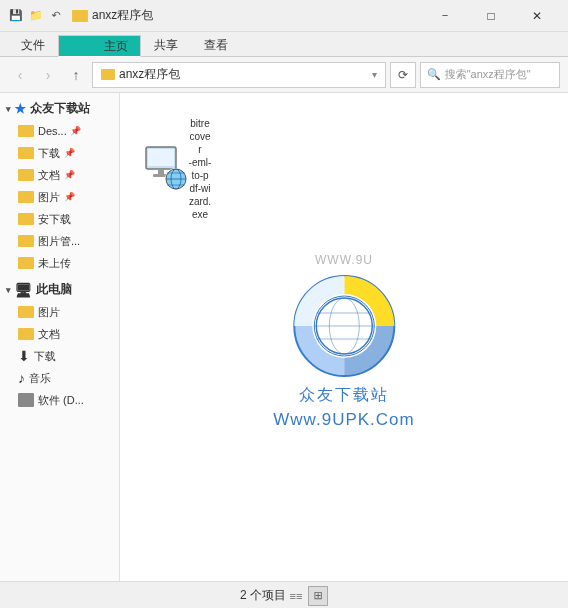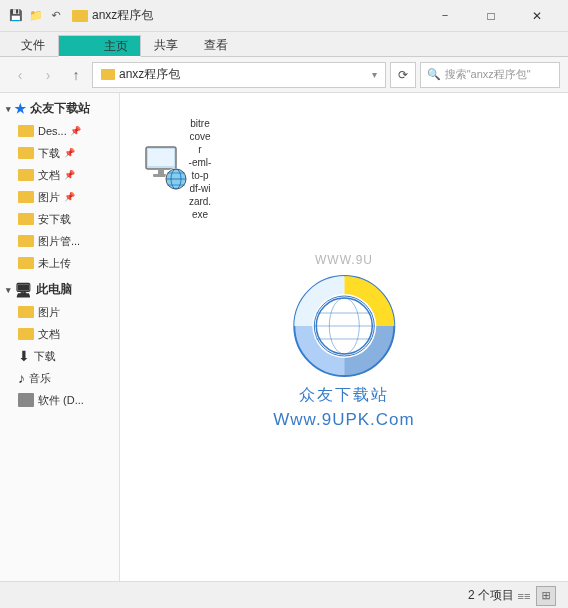--- a/index.html
+++ b/index.html
@@ -306,21 +306,21 @@
     
     .status-bar {
       height: 28px;
       background: #f0f0f0;
       border-top: 1px solid #ddd;
       display: flex;
       align-items: center;
       padding: 12px 12px;
       font-size: 12px;
       color: #333;
-      justify-content: flex-end;
+      justify-content: center;
     }
     .view-icons {
       display: flex;
       gap: 2px;
     }
     .view-icon-btn {
       width: 20px;
       height: 20px;
       display: flex;
       align-items: center;

